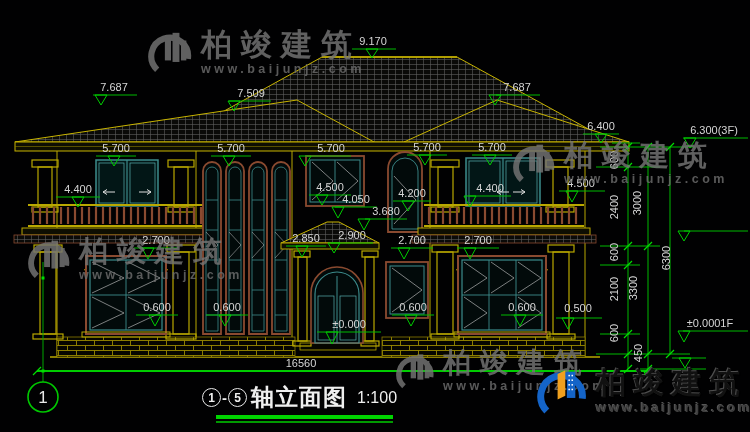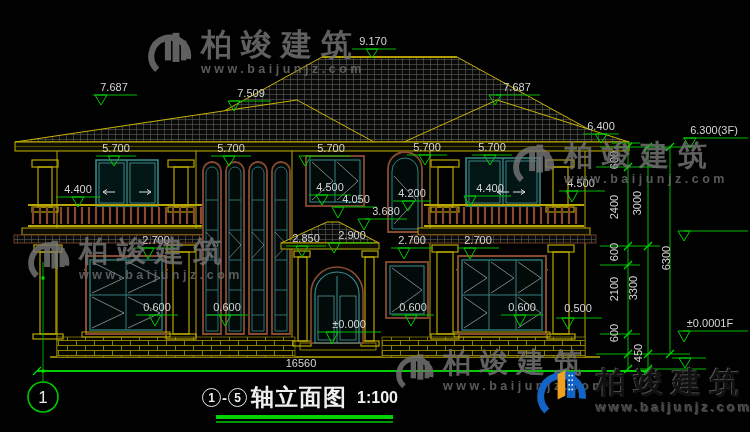--- a/index.html
+++ b/index.html
@@ -12,21 +12,21 @@
   .wm-right{display:flex;flex-direction:column;line-height:1;}
   .wm-name{color:#757575;font-weight:bold;font-size:31px;letter-spacing:9px;white-space:nowrap;}
   .wm-url{color:#6d6d6d;font-weight:bold;font-size:12.5px;letter-spacing:3.5px;margin-top:3px;white-space:nowrap;}
   
   .title-bar{position:absolute;left:202px;top:382px;color:#efefef;}
   .title-row{display:flex;align-items:center;white-space:nowrap;}
   .circ{display:inline-flex;align-items:center;justify-content:center;width:17px;height:17px;
         border:1.6px solid #e8e8e8;border-radius:50%;font-size:12px;font-weight:bold;}
   .tsep{font-size:15px;font-weight:bold;margin:0 1px;}
   .tname{font-size:23px;font-weight:bold;letter-spacing:1px;margin-left:4px;}
-  .tscale{font-size:16px;font-weight:bold;margin-left:10px;}
+  .tscale{font-size:16px;font-weight:normal;margin-left:10px;}
   .tline1{margin-top:2px;margin-left:14px;width:177px;height:4px;background:#00d400;}
   .tline2{margin-top:2px;margin-left:14px;width:177px;height:1.5px;background:#009a00;}
   
   .brand{position:absolute;left:536px;top:360px;display:flex;align-items:center;gap:6px;}
   .brand-right{display:flex;flex-direction:column;line-height:1;}
   .brand-name{color:#111;font-weight:bold;font-size:30px;letter-spacing:8px;white-space:nowrap;
               text-shadow:-1px -1px 0 #4e4e4e,1px 1px 0 #000;}
   .brand-url{color:#3f3f3f;font-weight:bold;font-size:13.5px;letter-spacing:2.5px;margin-top:3px;white-space:nowrap;
              text-shadow:-1px -1px 0 #565656;}
 </style>

